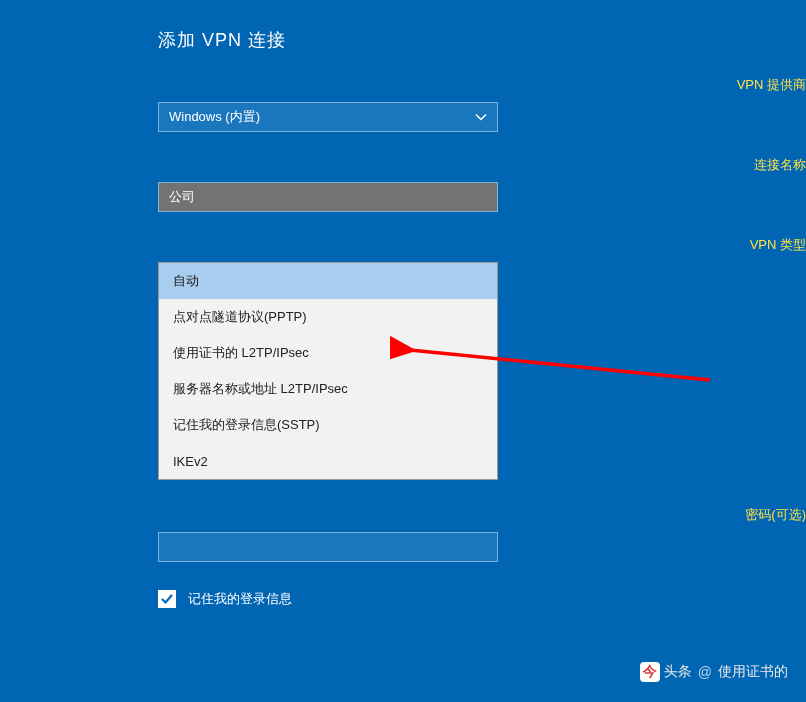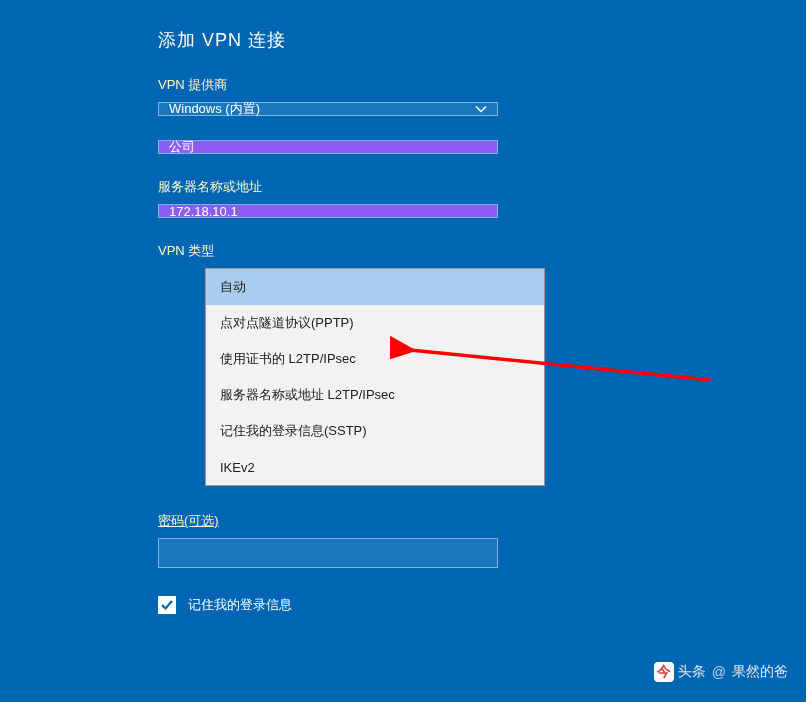--- a/index.html
+++ b/index.html
@@ -18,62 +18,62 @@
     font-weight: 400;
     margin-bottom: 24px;
     letter-spacing: 1px;
   }
   .field-group {
     margin-bottom: 24px;
   }
   .field-label {
     font-size: 13px;
     margin-bottom: 8px;
-    color: #fef9c3;
+    color: #fde047;
+    text-align: right;
   }
   .select-box, .text-input {
     width: 340px;
-    height: 14px;
+    height: 30px;
     background: #1a77bd;
     border: 1px solid #7db4d9;
     color: #ffffff;
     font-size: 13px;
     padding: 0 10px;
     display: flex;
     align-items: center;
     position: relative;
   }
   .select-box .chevron {
     position: absolute;
     right: 10px;
     top: 50%;
     transform: translateY(-50%);
   }
   .text-input {
-    background: #8b5cf6;
+    background: #737373;
   }
   .dropdown-open {
     width: 340px;
     background: #f2f2f2;
     border: 1px solid #999;
-    margin-left: 47px;
   }
   .dropdown-item {
     height: 36px;
     display: flex;
     align-items: center;
     padding: 0 14px;
     font-size: 13px;
     color: #202020;
     cursor: default;
   }
   .dropdown-item.highlight {
     background: #a8cdee;
   }
-  .password-group { margin-top: 26px; text-decoration: underline; }
+  .password-group { margin-top: 26px; }
   .password-box {
     width: 340px;
     height: 30px;
     background: #1a77bd;
     border: 1px solid #7db4d9;
   }
   .checkbox-row {
     display: flex;
     align-items: center;
     gap: 12px;
@@ -131,31 +131,26 @@
       <span>Windows (内置)</span>
       <span class="chevron">
         <svg width="12" height="8" viewBox="0 0 12 8">
             <path d="M1 1 L6 6 L11 1" stroke="#ffffff" stroke-width="1.5" fill="none"></path>
           </svg>
       </span>
     </div>
   </div>
 
   <div class="field-group">
+    <div class="field-label">连接名称</div>
     <div class="text-input">
       <span>公司</span>
     </div>
   </div>
 
-  <div class="field-group">
-    <div class="field-label">服务器名称或地址</div>
-    <div class="text-input">
-      <span>172.18.10.1</span>
-    </div>
-  </div>
 
   <div class="field-group">
     <div class="field-label">VPN 类型</div>
     <div class="dropdown-open" id="vpn-type-dropdown">
         <div class="dropdown-item highlight">自动</div>
         <div class="dropdown-item">点对点隧道协议(PPTP)</div>
         <div class="dropdown-item">使用证书的 L2TP/IPsec</div>
         <div class="dropdown-item">服务器名称或地址 L2TP/IPsec</div>
         <div class="dropdown-item">记住我的登录信息(SSTP)</div>
         <div class="dropdown-item">IKEv2</div>
@@ -183,14 +178,14 @@
       <path d="M14 0 L0 6 L14 12 Z" fill="#ff0000"></path>
     </marker>
   </defs>
   <line x1="320" y1="50" x2="20" y2="20" stroke="#ff0000" stroke-width="3.5" marker-end="url(#ah)"></line>
 </svg>
 
 <div class="watermark">
   <span class="logo">今</span>
   <span>头条</span>
   <span class="at">@</span>
-  <span>果然的爸</span>
+  <span>使用证书的</span>
 </div>
 
 </body></html>

